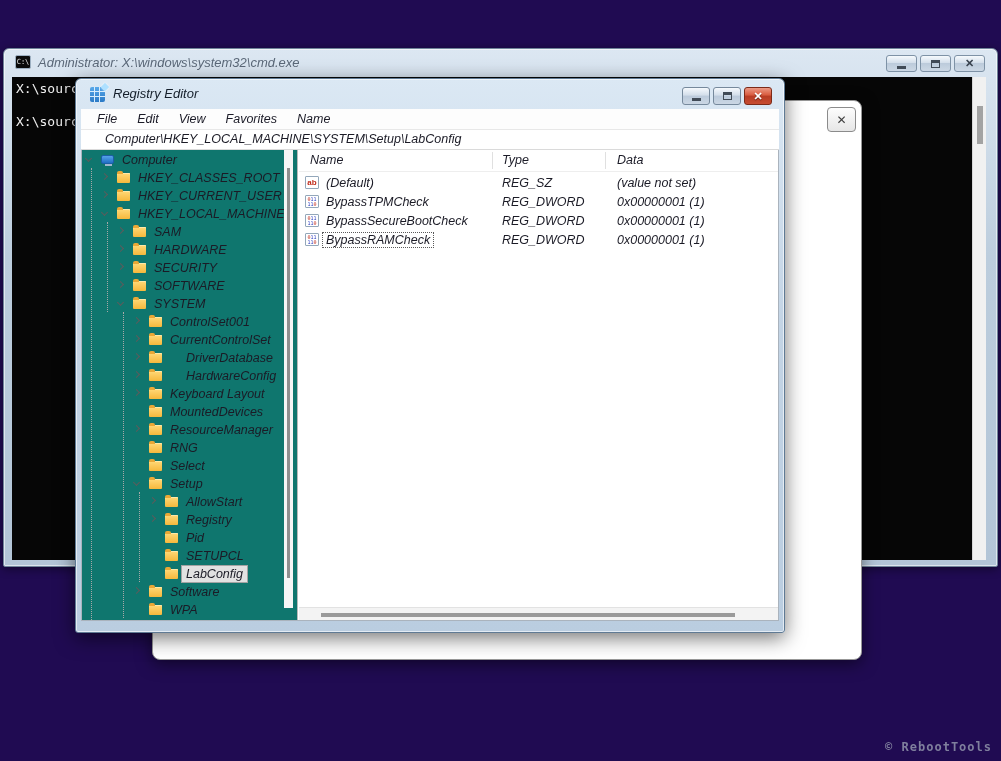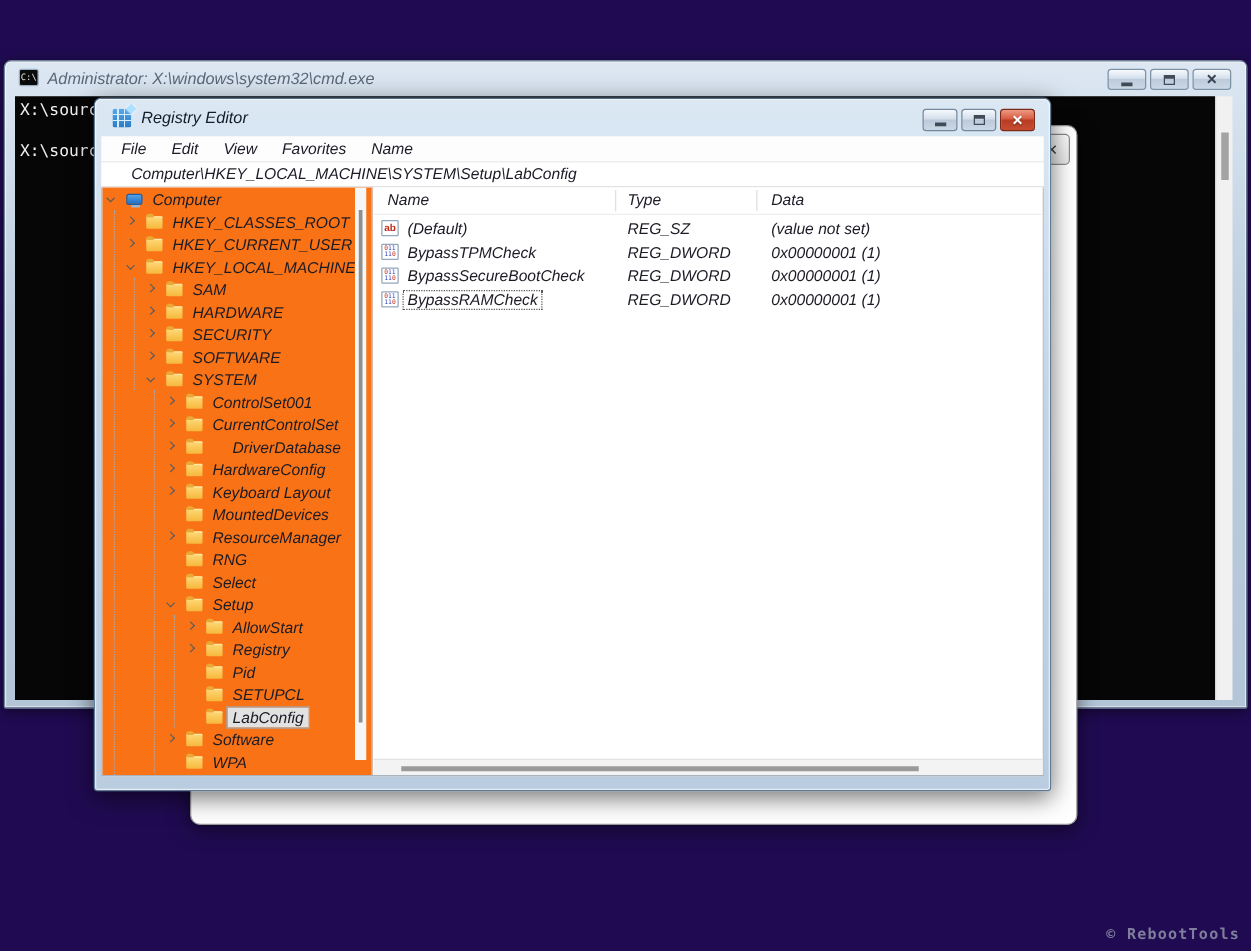--- a/index.html
+++ b/index.html
@@ -59,21 +59,21 @@
   .setup-close{
     position:absolute; top:6px; right:5px; width:29px; height:25px;
     border:1px solid #8b8b8b; border-radius:4px;
     background:linear-gradient(#fdfdfd,#e6e6e6);
     display:flex; align-items:center; justify-content:center;
     font-style:normal; font-size:12px; color:#3c3c3c;
   }
 
   
   .reg-window{
-    position:absolute; left:75px; top:78px; width:766px; height:555px;
+    position:absolute; left:75px; top:78px; width:710px; height:555px;
     background:linear-gradient(#dbe8f4,#c3d4e5 45%,#bacde0);
     border:1px solid #5f7a94; border-radius:6px 6px 3px 3px;
     box-shadow:inset 0 0 0 1px rgba(255,255,255,.6), 0 5px 20px rgba(0,0,0,.55);
   }
   .reg-titlebar{ position:absolute; left:0; top:0; right:0; height:30px; }
   .reg-app-icon{
     position:absolute; left:14px; top:8px; width:15px; height:15px; border-radius:2px;
     background:
       linear-gradient(to right, transparent 4px, #d8edfc 4px, #d8edfc 5px, transparent 5px, transparent 9px, #d8edfc 9px, #d8edfc 10px, transparent 10px),
       linear-gradient(to bottom, transparent 4px, #d8edfc 4px, #d8edfc 5px, transparent 5px, transparent 9px, #d8edfc 9px, #d8edfc 10px, transparent 10px),
@@ -107,21 +107,21 @@
     background:#ffffff; border-bottom:1px solid #dadada;
     font-size:12.5px; line-height:19px; color:#1b1b26; padding-left:24px; white-space:nowrap;
   }
   .reg-body{
     position:absolute; left:5px; right:5px; top:71px; bottom:11px;
     background:#fff; border:1px solid #aab3bd; border-top:none;
   }
   
   .tree-pane{
     position:absolute; left:0; top:0; bottom:0; width:216px;
-    border-right:1px solid #b9b9b9; overflow:hidden; background:#f97316;
+    border-right:1px solid #b9b9b9; overflow:hidden; background:#0f766e;
   }
   .tree-rows{ position:absolute; left:0; top:1px; right:13px; }
   .tree-row{ position:relative; height:18px; white-space:nowrap; }
   .chev{
     position:absolute; top:5px; width:5px; height:5px;
     border-right:1.6px solid #5c5c5c; border-bottom:1.6px solid #5c5c5c;
   }
   .chev.collapsed{ transform:rotate(-45deg); }
   .chev.expanded{ transform:rotate(45deg); }
   .t-icon{ position:absolute; top:4px; width:13px; height:10px; }
@@ -298,21 +298,21 @@
               <span class="t-label" style="left: 84px;">CurrentControlSet</span>
             </div>
             <div class="tree-row">
               <span class="chev collapsed" style="left: 52px;"></span>
               <span class="t-icon icon-folder" style="left: 67px;"></span>
               <span class="t-label" style="left: 84px; margin-left: 16px;">DriverDatabase</span>
             </div>
             <div class="tree-row">
               <span class="chev collapsed" style="left: 52px;"></span>
               <span class="t-icon icon-folder" style="left: 67px;"></span>
-              <span class="t-label" style="left: 84px;">HardwareConfig</span>
+              <span class="t-label" style="left: 100px;">HardwareConfig</span>
             </div>
             <div class="tree-row">
               <span class="chev collapsed" style="left: 52px;"></span>
               <span class="t-icon icon-folder" style="left: 67px;"></span>
               <span class="t-label" style="left: 84px;">Keyboard Layout</span>
             </div>
             <div class="tree-row">
               <span class="t-icon icon-folder" style="left: 67px;"></span>
               <span class="t-label" style="left: 84px;">MountedDevices</span>
             </div>

